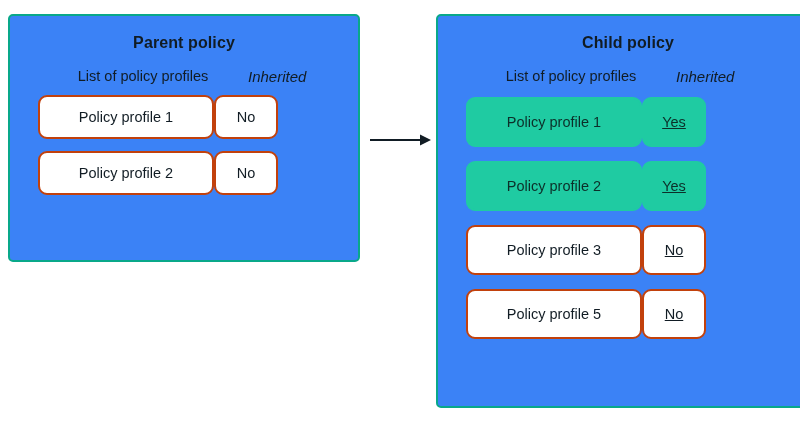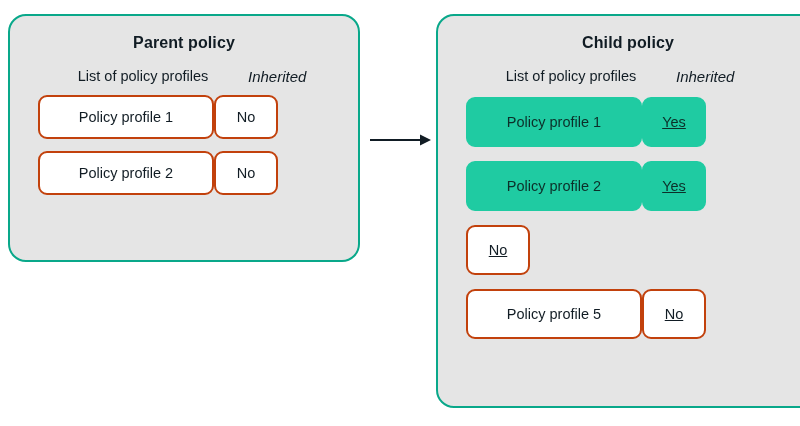--- a/index.html
+++ b/index.html
@@ -17,22 +17,22 @@
   }
 
   .diagram {
     position: absolute;
     inset: 0;
   }
 
   .panel {
     position: absolute;
     border: 2px solid #09a88a;
-    border-radius: 18px;
-    background: #e5e5e5;
+    border-radius: 5px;
+    background: #3b82f6;
     box-sizing: border-box;
   }
 
   #parent-panel {
     left: 8px;
     top: 14px;
     width: 352px;
     height: 248px;
   }
 
@@ -172,20 +172,21 @@
     <div class="rows">
       <div class="row">
         <div class="chip profile filled">Policy profile 1</div>
         <div class="chip inherited filled">Yes</div>
       </div>
       <div class="row">
         <div class="chip profile filled">Policy profile 2</div>
         <div class="chip inherited filled">Yes</div>
       </div>
       <div class="row">
+        <div class="chip profile">Policy profile 3</div>
         <div class="chip inherited">No</div>
       </div>
       <div class="row">
         <div class="chip profile">Policy profile 5</div>
         <div class="chip inherited">No</div>
       </div>
     </div>
   </div>
 
 </div>

